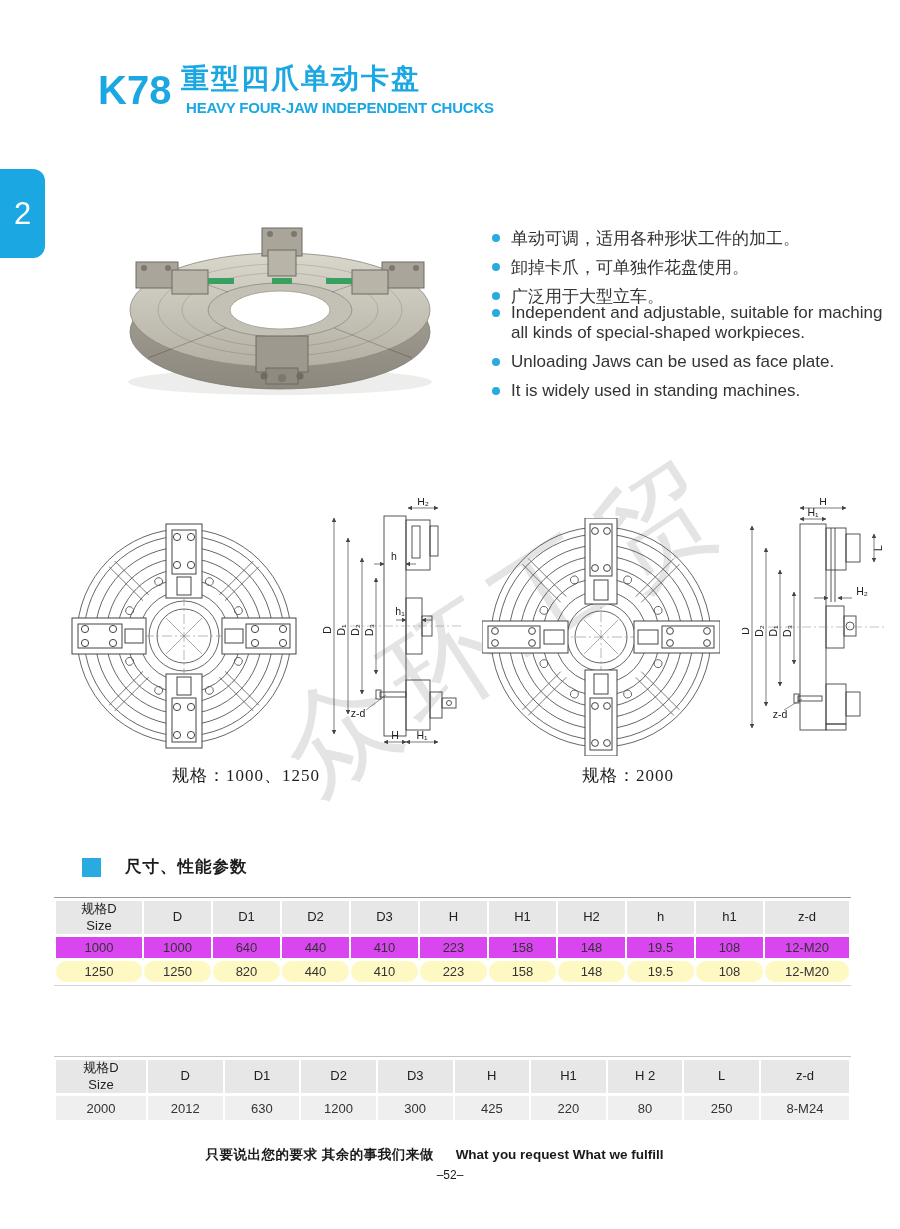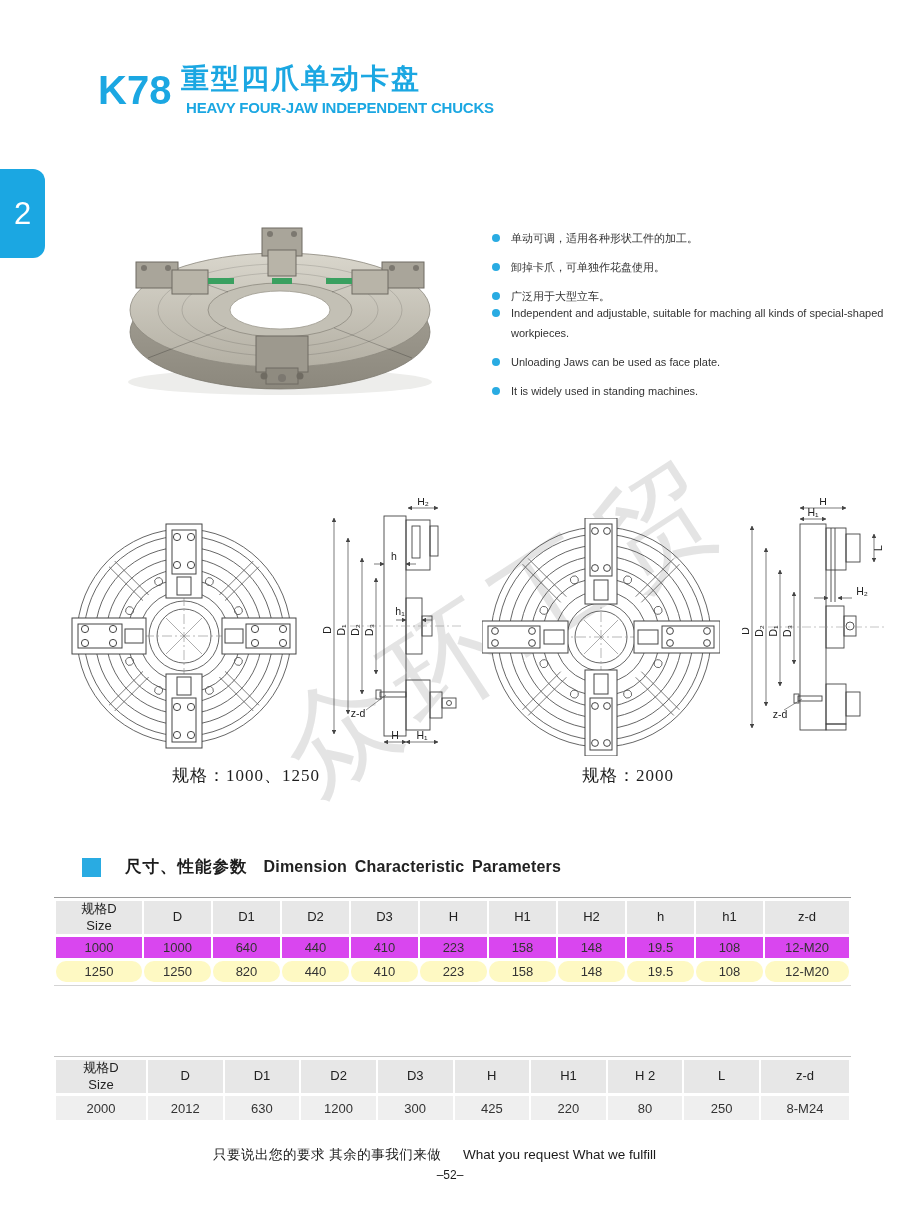--- a/index.html
+++ b/index.html
@@ -12,21 +12,21 @@
   .title-cn{position:absolute;left:181px;top:60px;font-size:28px;font-weight:bold;color:#1ba7e2;letter-spacing:2px;}
   .title-en{position:absolute;left:186px;top:99px;font-size:15px;font-weight:bold;color:#1ba7e2;letter-spacing:-0.2px;}
   
   .side-tab{position:absolute;left:0;top:169px;width:45px;height:89px;background:#1ba7e2;
     border-radius:0 12px 12px 0;display:flex;align-items:center;justify-content:center;
     color:#fff;font-size:31px;}
   
   .bullets{position:absolute;width:400px;}
   .bullets-cn{left:492px;top:228px;}
   .bullets-en{left:492px;top:303px;width:396px;}
-  .bullet-item{display:flex;margin-bottom:9px;font-size:11px;line-height:20px;color:#333;}
+  .bullet-item{display:flex;margin-bottom:9px;font-size:17px;line-height:20px;color:#333;}
   .bullets-cn .bullet-item{margin-bottom:8px;line-height:21px;}
   .bullet-dot{flex:0 0 8px;width:8px;height:8px;border-radius:50%;background:#29abe2;margin:6px 11px 0 0;}
   
   .drawings{position:absolute;left:0;top:430px;width:900px;height:345px;}
   .watermark{position:absolute;left:292px;top:258px;font-size:112px;color:rgba(165,165,165,0.30);
     transform:rotate(-33deg);transform-origin:0 50%;white-space:nowrap;letter-spacing:14px;
     font-family:"Liberation Serif",serif;pointer-events:none;}
   .dwg{position:absolute;}
   .dwg-front-left{left:68px;top:90px;}
   .dwg-side-left{left:322px;top:68px;}
@@ -48,21 +48,21 @@
   table.spec{border-collapse:separate;border-spacing:2px 3px;width:100%;table-layout:fixed;}
   table.spec th{background:#e7e7e7;font-weight:normal;font-size:13px;color:#222;
     height:33px;text-align:center;white-space:pre-line;line-height:1.25;padding:0;}
   table.spec td{font-size:13px;color:#333;height:19px;text-align:center;padding:1px 0;}
   .tbl1-wrap tr.r0 td{background:#d946ef;}
   .tbl1-wrap tr.r1 td{background:#fef9c3;border-radius:10px;}
   .tbl2-wrap tr.r0 td{background:#efefef;height:22px;}
   .tbl-bottom{border-bottom:1px solid #d4d4d4;}
   
   .footer-slogan{position:absolute;left:0;top:1146px;width:869px;text-align:center;
-    font-size:13.5px;font-weight:normal;color:#1a1a1a;}
+    font-size:13.5px;font-weight:bold;color:#1a1a1a;}
   .footer-slogan .en{margin-left:18px;}
   .footer-slogan .cn{letter-spacing:0.5px;}
   .page-no{position:absolute;left:0;top:1168px;width:900px;text-align:center;font-size:12px;color:#1a1a1a;}
   svg text{font-family:"Liberation Sans","DejaVu Sans",sans-serif;}
 </style>
 </head>
 <body>
 
 <div class="page">
 
@@ -356,21 +356,20 @@
       </g>
     </svg>
   </div>
 
   <div class="caption caption-left">规格：1000、1250</div>
   <div class="caption caption-right">规格：2000</div>
 
   <div class="section-head">
     <span class="section-square"></span>
     <span class="section-cn">尺寸、性能参数</span>
-    <span class="section-en">Dimension  Characteristic  Parameters</span>
   </div>
 
   <div class="tbl-wrap tbl1-wrap">
     <table class="spec">
       <colgroup>
         <col style="width:86px">
           <col>
           <col>
           <col>
           <col>

